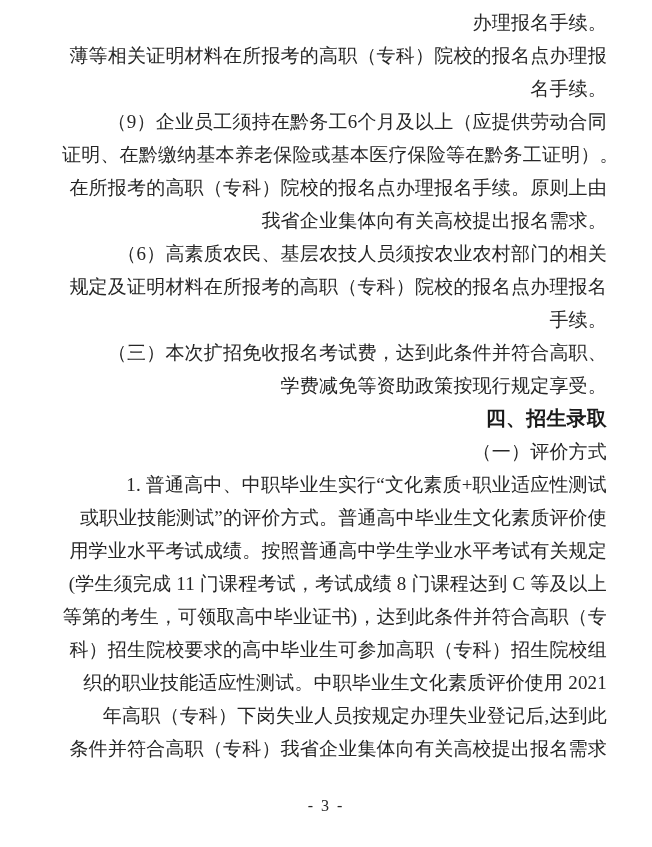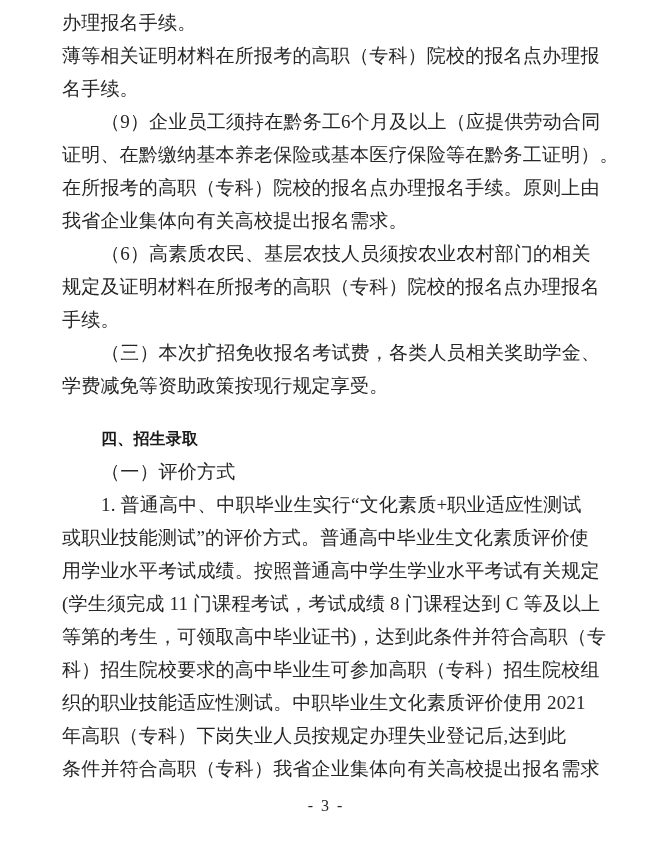--- a/index.html
+++ b/index.html
@@ -23,30 +23,30 @@
     top: 6px;
     width: 545px;
   }
   .line {
     font-size: 19px;
     line-height: 33px;
     height: 33px;
     letter-spacing: 0.2px;
     white-space: nowrap;
     color: #262626;
+    text-align: right;
   }
   .line.indent {
     padding-left: 39px;
   }
   .line.bold {
     font-weight: bold;
-    font-size: 16px;
+    font-size: 20px;
     font-family: "Liberation Sans", "DejaVu Sans", sans-serif;
     color: #1a1a1a;
-    margin-top: 20px;
   }
   .page-number {
     position: absolute;
     left: 0;
     right: 0;
     top: 797px;
     text-align: center;
     font-size: 16px;
     letter-spacing: 2px;
     color: #262626;
@@ -60,21 +60,21 @@
       <div class="line">办理报名手续。</div>
       <div class="line">薄等相关证明材料在所报考的高职（专科）院校的报名点办理报</div>
       <div class="line">名手续。</div>
       <div class="line indent">（9）企业员工须持在黔务工6个月及以上（应提供劳动合同</div>
       <div class="line">证明、在黔缴纳基本养老保险或基本医疗保险等在黔务工证明）。</div>
       <div class="line">在所报考的高职（专科）院校的报名点办理报名手续。原则上由</div>
       <div class="line">我省企业集体向有关高校提出报名需求。</div>
       <div class="line indent">（6）高素质农民、基层农技人员须按农业农村部门的相关</div>
       <div class="line">规定及证明材料在所报考的高职（专科）院校的报名点办理报名</div>
       <div class="line">手续。</div>
-      <div class="line indent">（三）本次扩招免收报名考试费，各类人员相关奖助学金、</div>
+      <div class="line indent">（三）本次扩招免收报名考试费，达到此条件并符合高职、</div>
       <div class="line">学费减免等资助政策按现行规定享受。</div>
       <div class="line indent bold">四、招生录取</div>
       <div class="line indent">（一）评价方式</div>
       <div class="line indent">1. 普通高中、中职毕业生实行“文化素质+职业适应性测试</div>
       <div class="line">或职业技能测试”的评价方式。普通高中毕业生文化素质评价使</div>
       <div class="line">用学业水平考试成绩。按照普通高中学生学业水平考试有关规定</div>
       <div class="line">(学生须完成 11 门课程考试，考试成绩 8 门课程达到 C 等及以上</div>
       <div class="line">等第的考生，可领取高中毕业证书)，达到此条件并符合高职（专</div>
       <div class="line">科）招生院校要求的高中毕业生可参加高职（专科）招生院校组</div>
       <div class="line">织的职业技能适应性测试。中职毕业生文化素质评价使用 2021</div>

